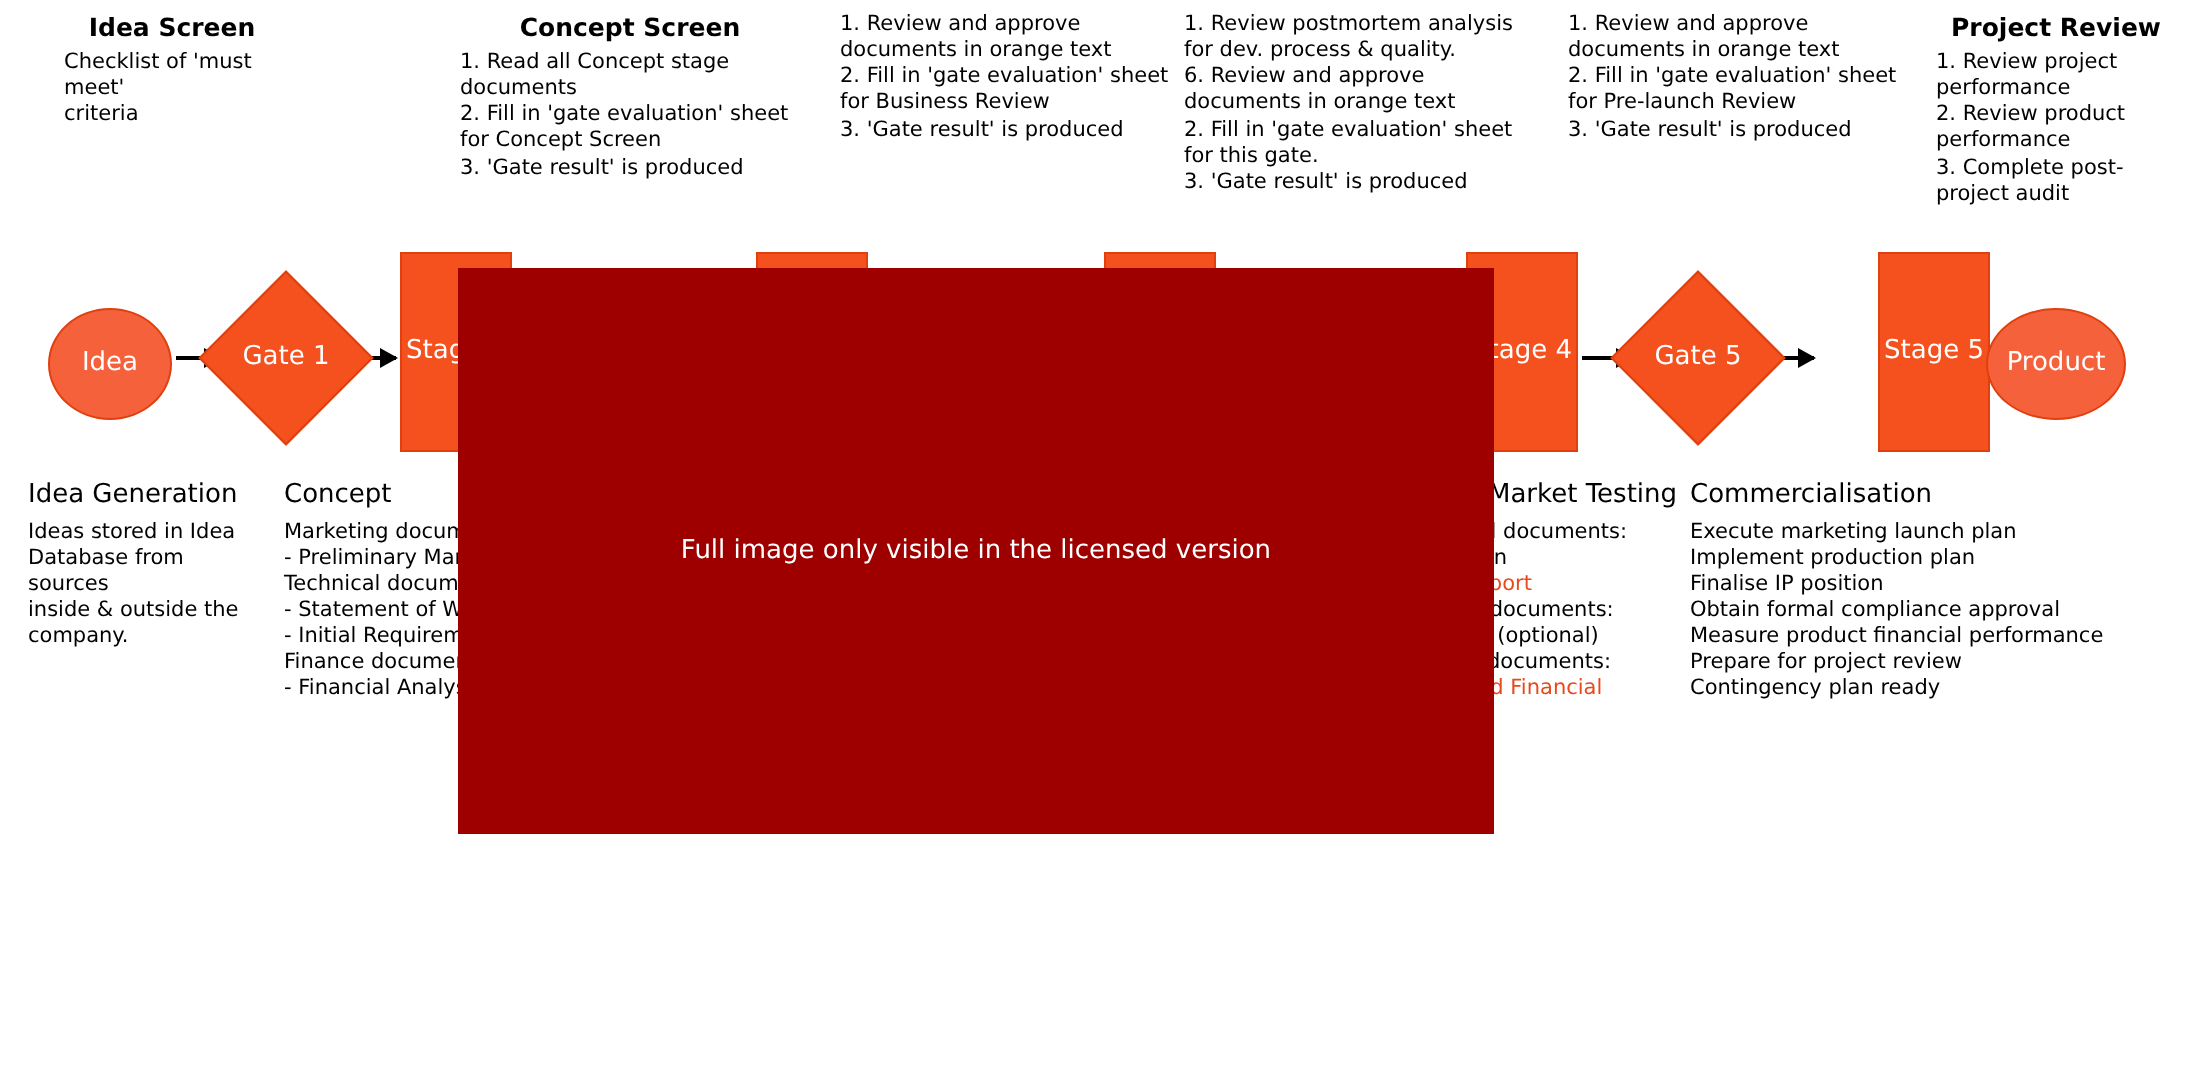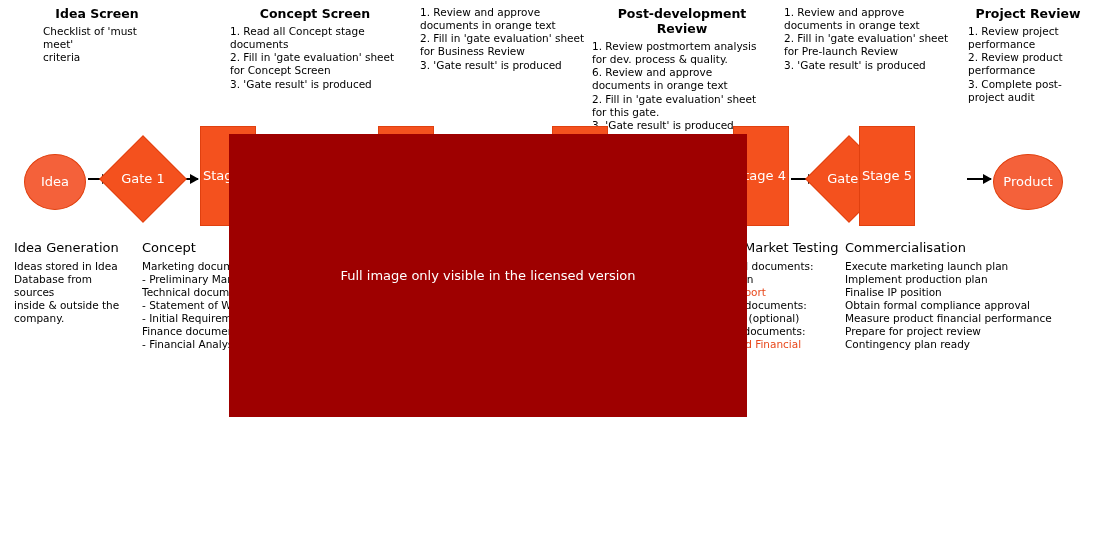--- a/index.html
+++ b/index.html
@@ -111,21 +111,21 @@
     align-items: center;
     justify-content: center;
     font-size: 13px;
     z-index: 50;
   }
 </style>
 </head>
 <body>
 
 <div id="gates-layer">
-    <div class="gate-col" style="left: 43px; width: 108px;">
+    <div class="gate-col" style="left: 32px; width: 108px;">
       <div class="gate-title">Idea Screen</div>
       <div class="gate-body">
         <div>Checklist of 'must meet'</div>
         <div>criteria</div>
       </div>
     </div>
     <div class="gate-col" style="left: 230px; width: 170px;">
       <div class="gate-title">Concept Screen</div>
       <div class="gate-body">
         <div>1. Read all Concept stage</div>
@@ -138,21 +138,20 @@
     <div class="gate-col" style="left: 420px; width: 165px;">
       <div class="gate-body">
         <div>1. Review and approve</div>
         <div>documents in orange text</div>
         <div>2. Fill in 'gate evaluation' sheet</div>
         <div>for Business Review</div>
         <div>3. 'Gate result' is produced</div>
       </div>
     </div>
     <div class="gate-col" style="left: 592px; width: 180px;">
-      <div class="gate-title">Post-development Review</div>
       <div class="gate-body">
         <div>1. Review postmortem analysis</div>
         <div>for dev. process &amp; quality.</div>
         <div>6. Review and approve</div>
         <div>documents in orange text</div>
         <div>2. Fill in 'gate evaluation' sheet</div>
         <div>for this gate.</div>
         <div>3. 'Gate result' is produced</div>
       </div>
     </div>
@@ -227,21 +226,21 @@
     </div>
     <div class="node stage" style="left: 733px; top: 0px; width: 56px; height: 100px;">
       <span>Stage
 4</span>
     </div>
     <div class="diamond-wrap" style="left: 818px; top: 22px; width: 62px; height: 62px;">
       <div class="diamond"></div>
       <div class="diamond-label">Gate
 5</div>
     </div>
-    <div class="node stage" style="left: 859px; top: 0px; width: 56px; height: 100px;">
+    <div class="node stage" style="left: 939px; top: 0px; width: 56px; height: 100px;">
       <span>Stage
 5</span>
     </div>
     <div class="node ellipse" style="left: 993px; top: 28px; width: 70px; height: 56px;">
       <span>Product</span>
     </div>
   </div>
 
 <div id="stages-layer">
     <div class="stage-col" style="left: 14px; width: 120px;">

